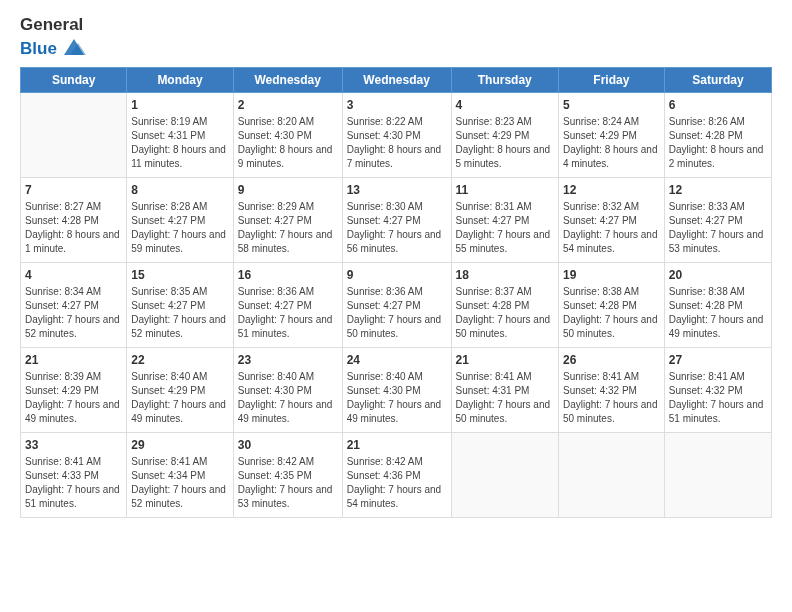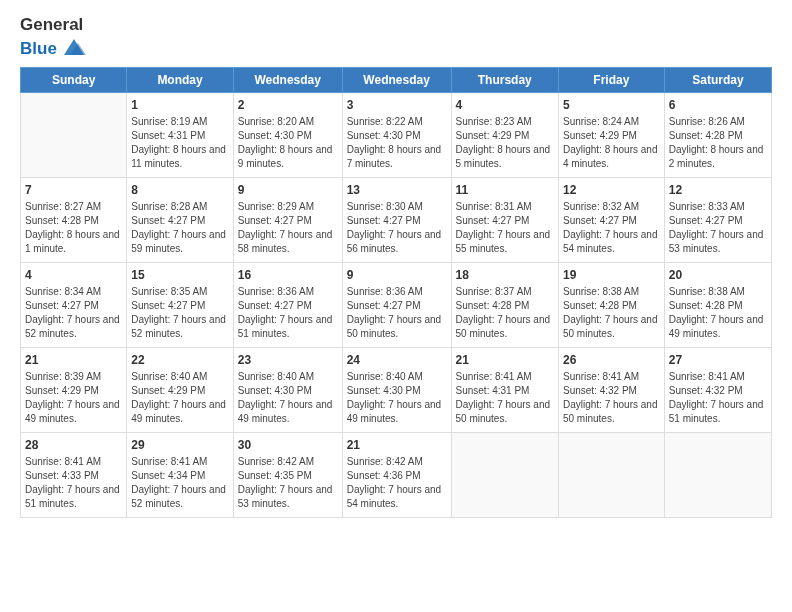--- a/index.html
+++ b/index.html
@@ -282,21 +282,21 @@
           </td>
           <td>
             <span class="day-num">27</span>
           <div class="day-info">
             Sunrise: 8:41 AM<br>Sunset: 4:32 PM<br>Daylight: 7 hours and 51 minutes.
           </div>
           </td>
         </tr>
         <tr>
           <td>
-            <span class="day-num">28</span>
+            <span class="day-num">33</span>
           <div class="day-info">
             Sunrise: 8:41 AM<br>Sunset: 4:33 PM<br>Daylight: 7 hours and 51 minutes.
           </div>
           </td>
           <td>
             <span class="day-num">29</span>
           <div class="day-info">
             Sunrise: 8:41 AM<br>Sunset: 4:34 PM<br>Daylight: 7 hours and 52 minutes.
           </div>
           </td>

